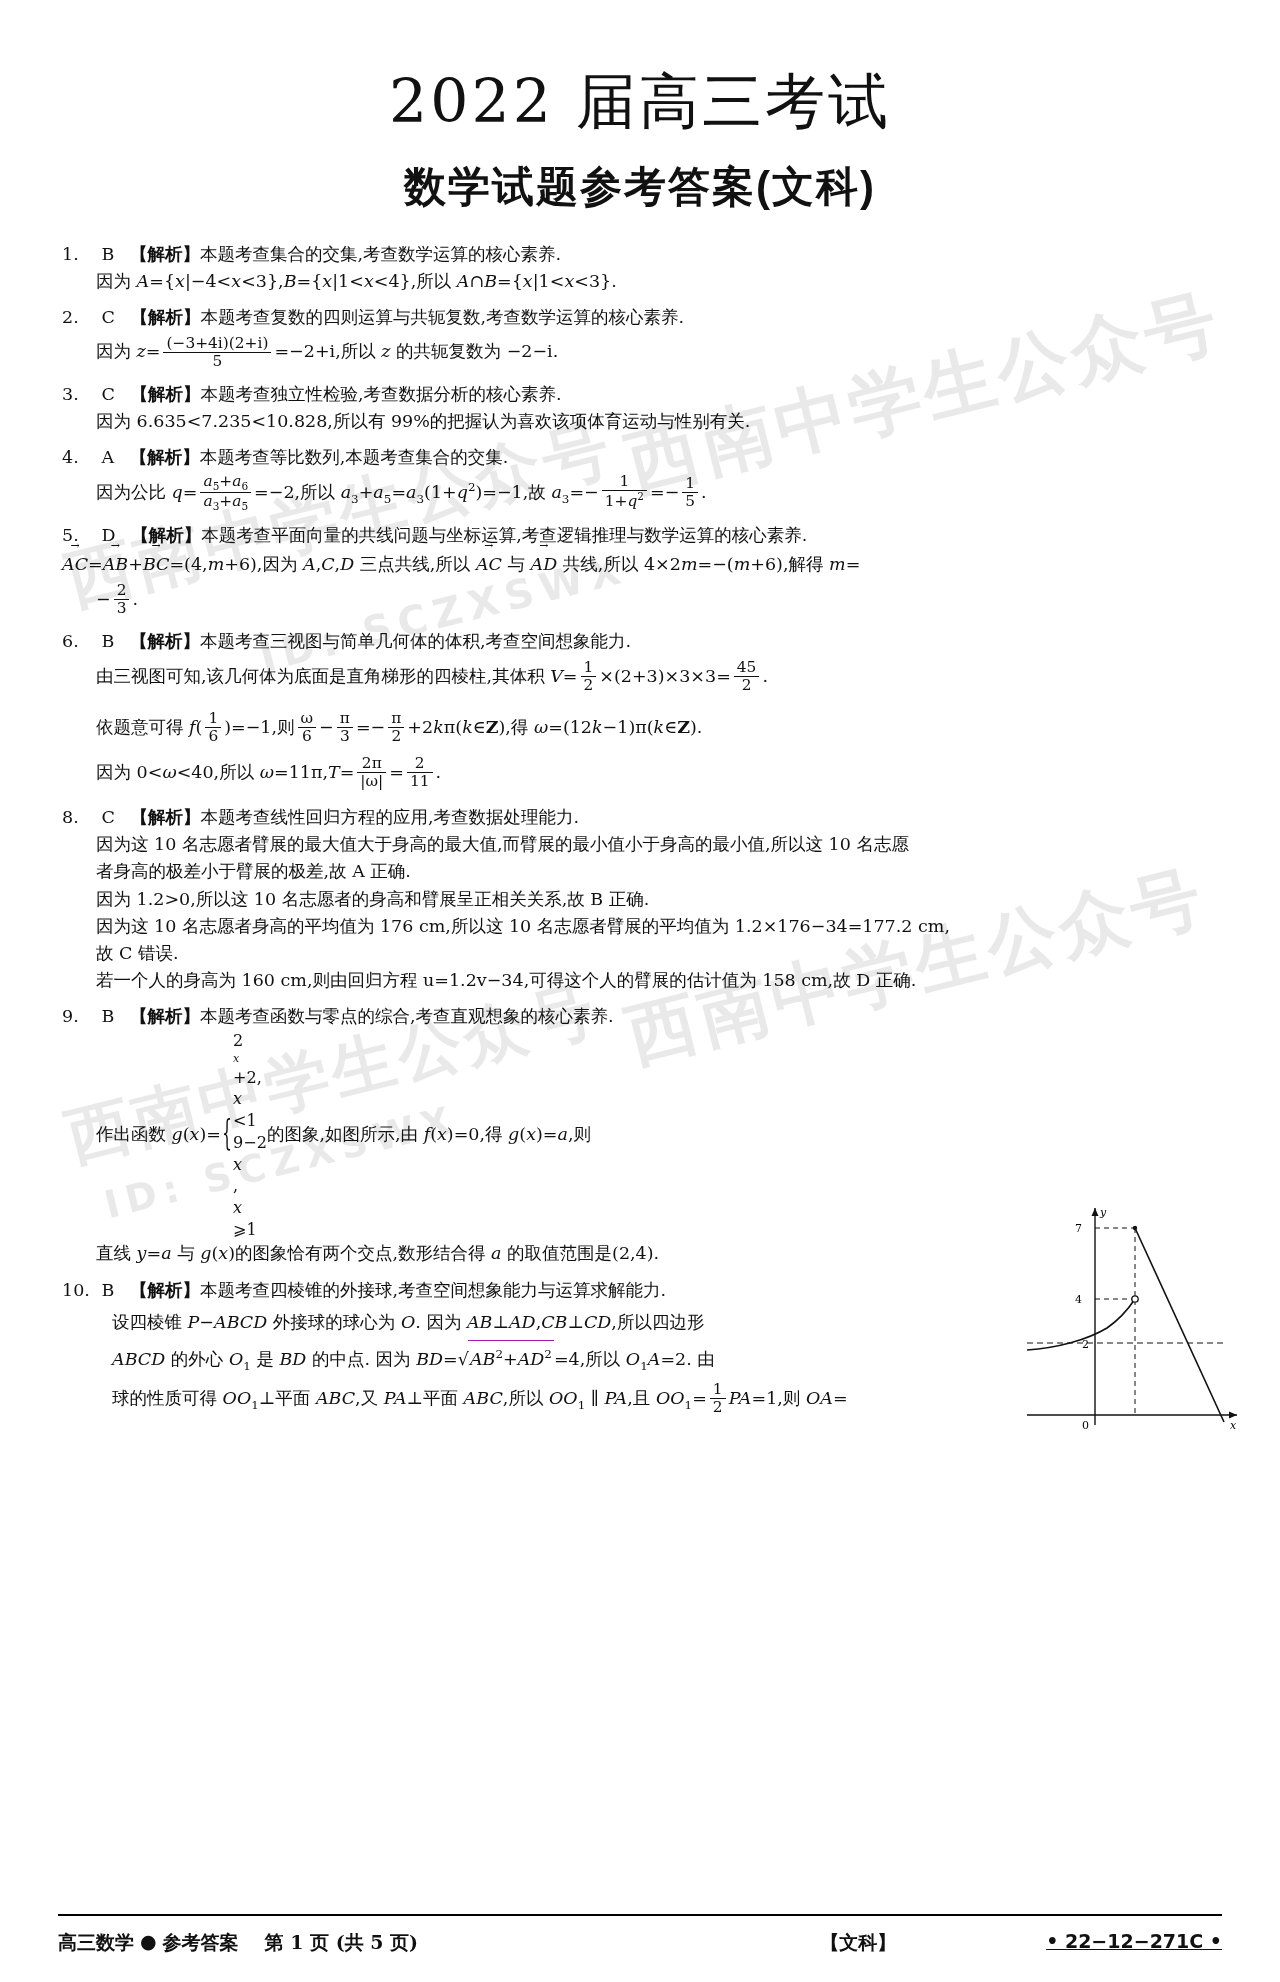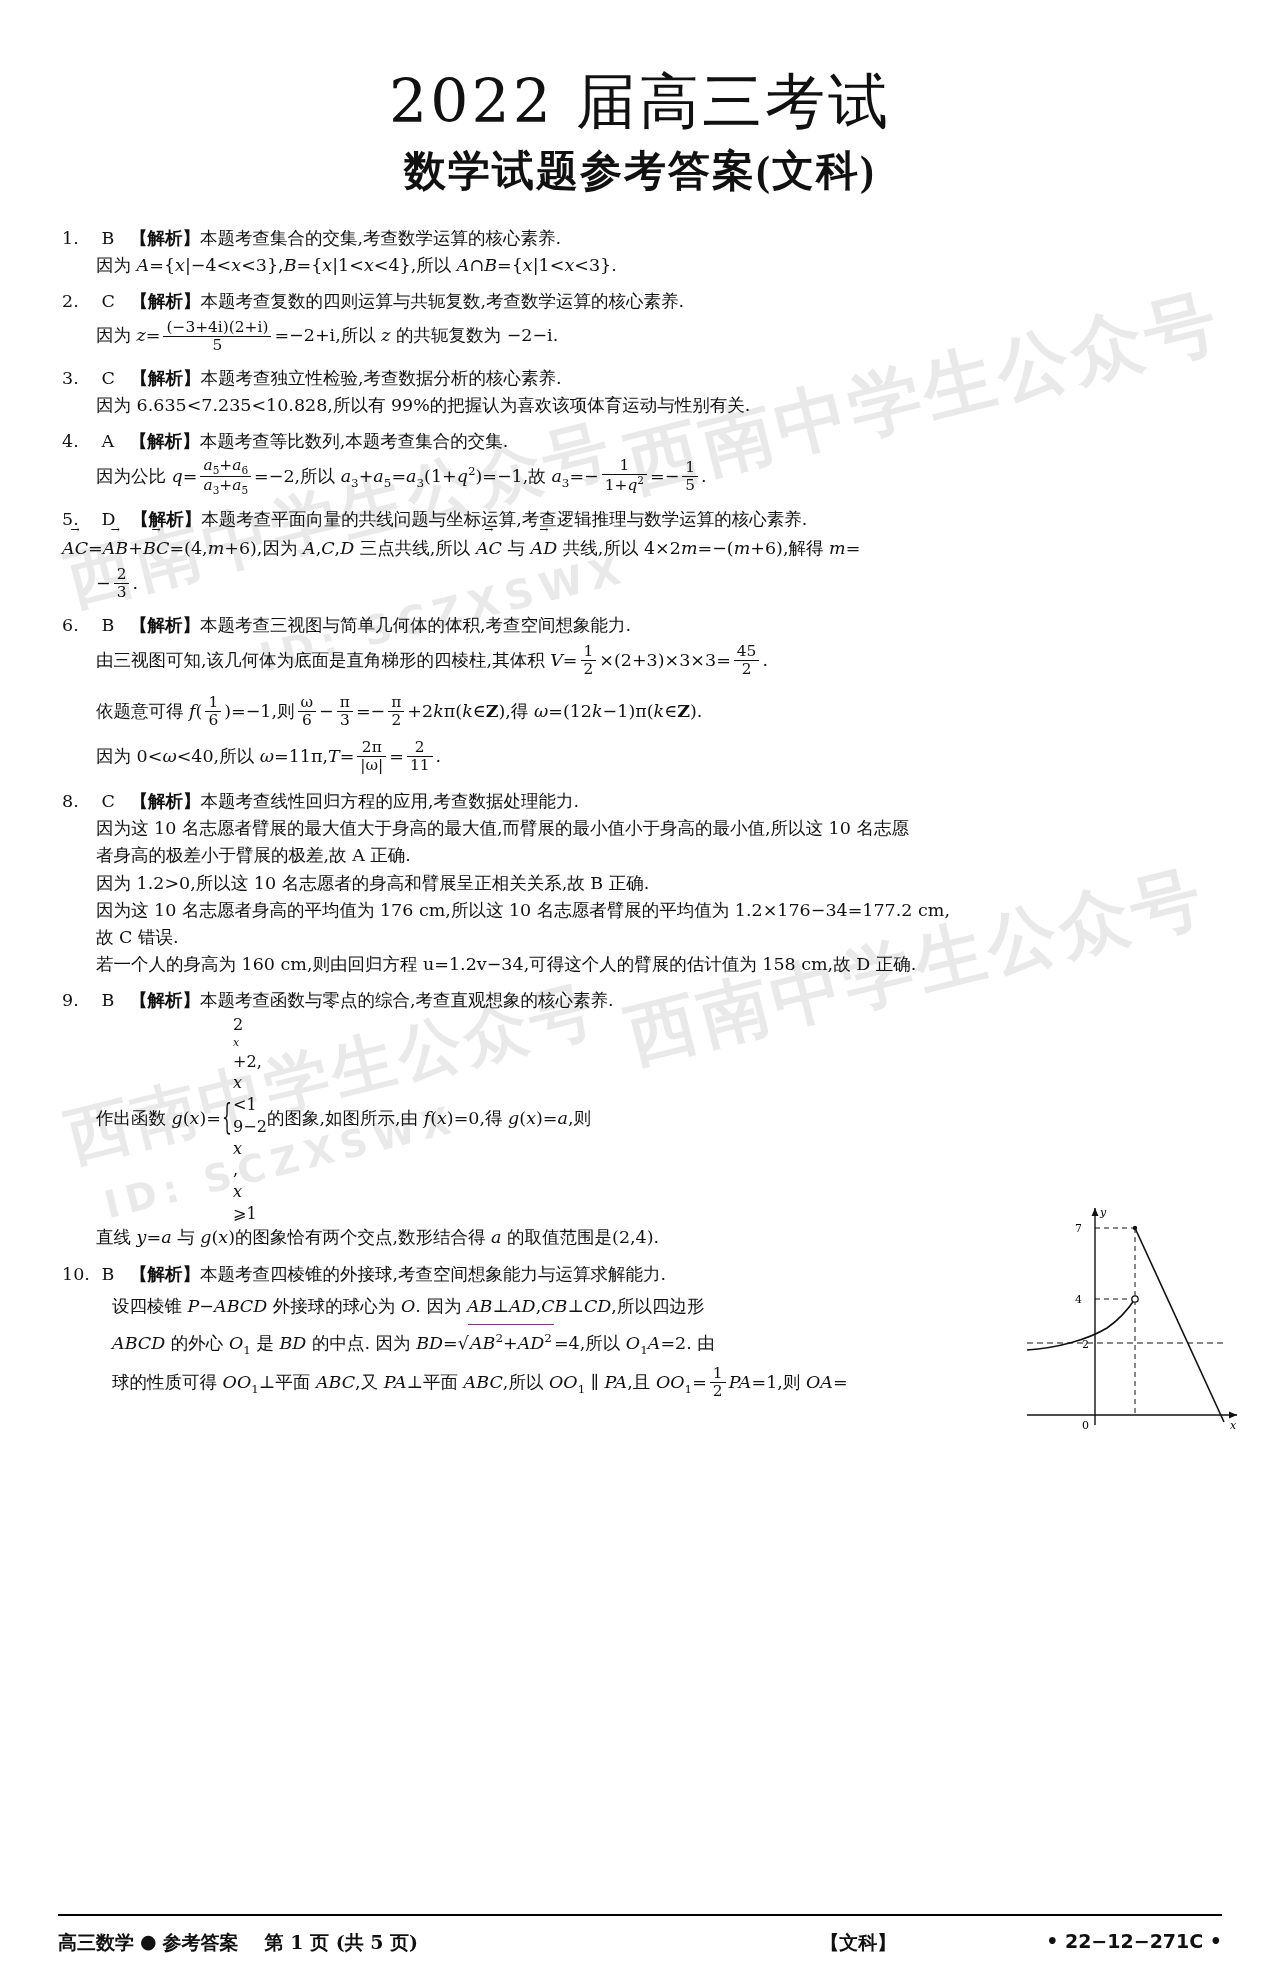--- a/index.html
+++ b/index.html
@@ -24,22 +24,22 @@
   .title1{
     font-size:60px;
     font-weight:400;
     letter-spacing:3px;
     font-family:"DejaVu Serif", serif;
   }
   .title2{
     font-size:42px;
     font-weight:700;
     letter-spacing:2px;
-    margin-top:0;
-    font-family:Liberation Serif, serif;
+    margin-top:16px;
+    font-family:Liberation Sans, sans-serif;
   }
   .content{
     margin:26px 62px 0 62px;
     font-size:17.5px;
     line-height:1.55;
     position:relative;
     z-index:3;
   }
   .item{
     margin-bottom:9px;
@@ -147,21 +147,21 @@
     position:absolute;
     left:0;right:0;bottom:26px;
     display:flex;
     padding:0 58px;
     font-size:19px;
     font-weight:700;
     box-sizing:border-box;
   }
   .footer .fl{flex:0 0 auto;}
   .footer .fc{flex:1 1 auto;text-align:left;padding-left:26px;}
-  .footer .fr{flex:0 0 auto;font-family:"DejaVu Sans", sans-serif;font-weight:700;}
+  .footer .fr{flex:0 0 auto;font-family:"DejaVu Sans", sans-serif;font-weight:700;text-decoration:underline;}
   .rule{
     position:absolute;
     left:58px;right:58px;bottom:66px;
     border-top:2px solid #000;
   }
 </style>
 </head>
 <body>
 
 <div class="page">

